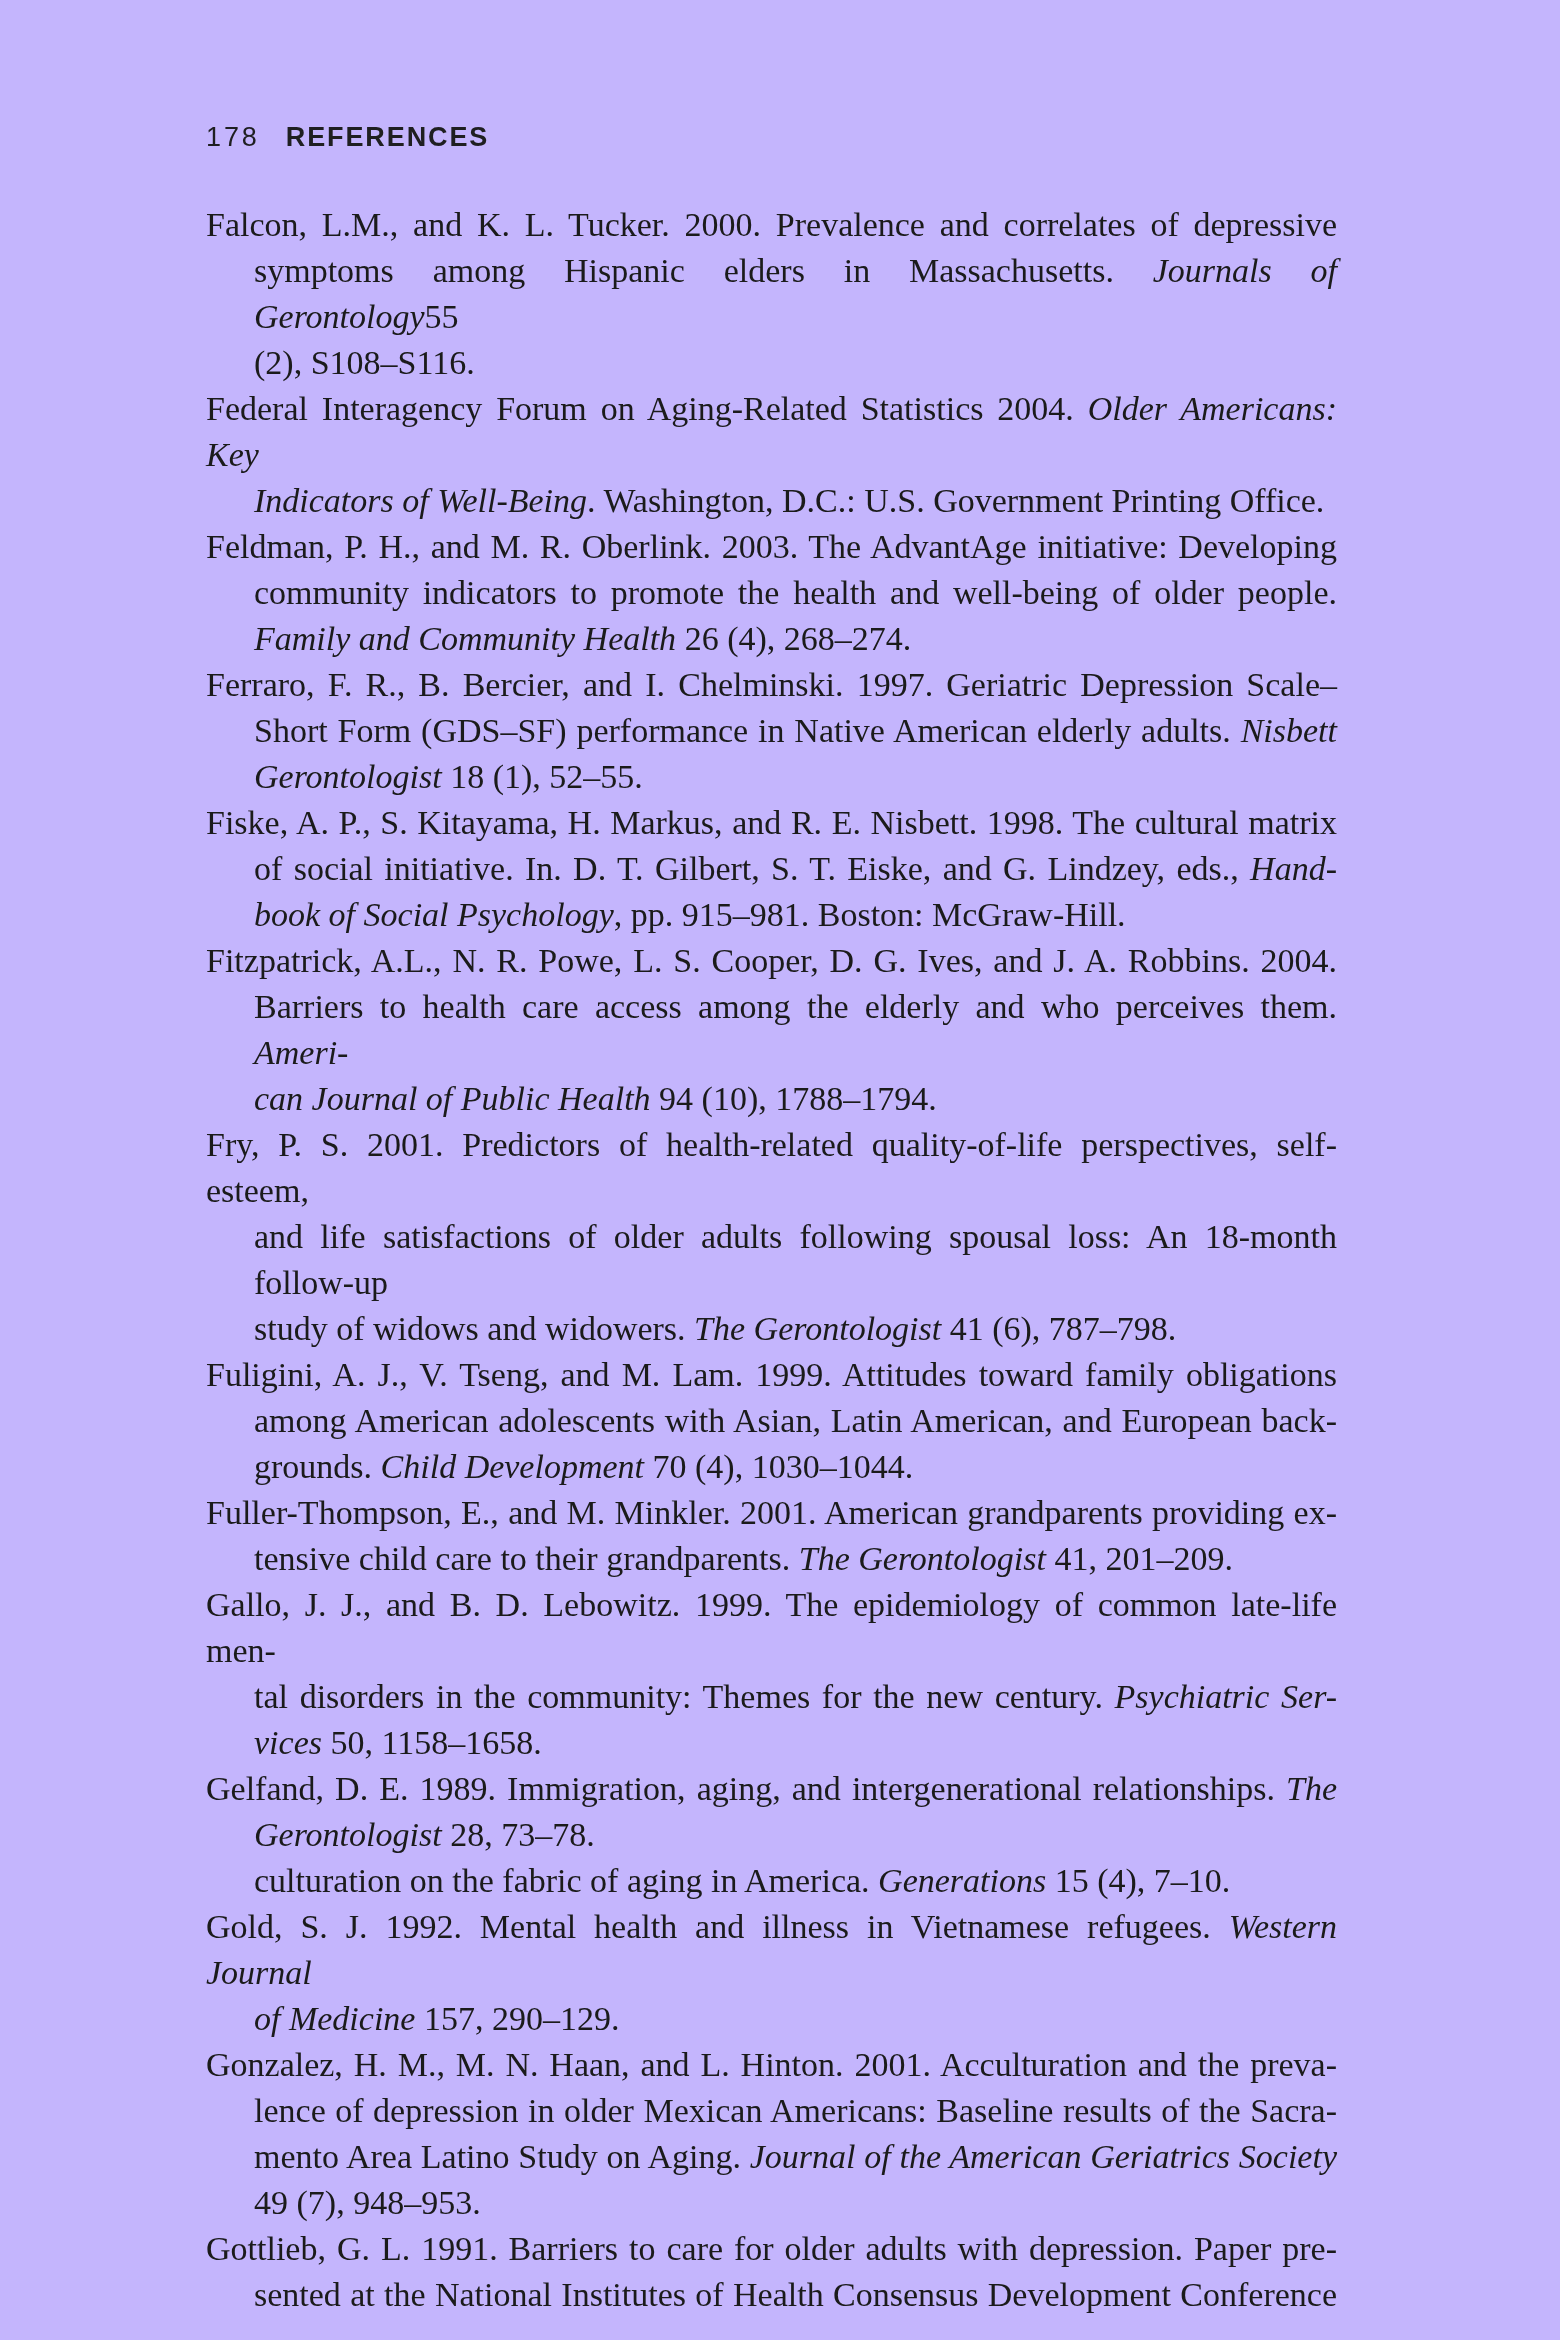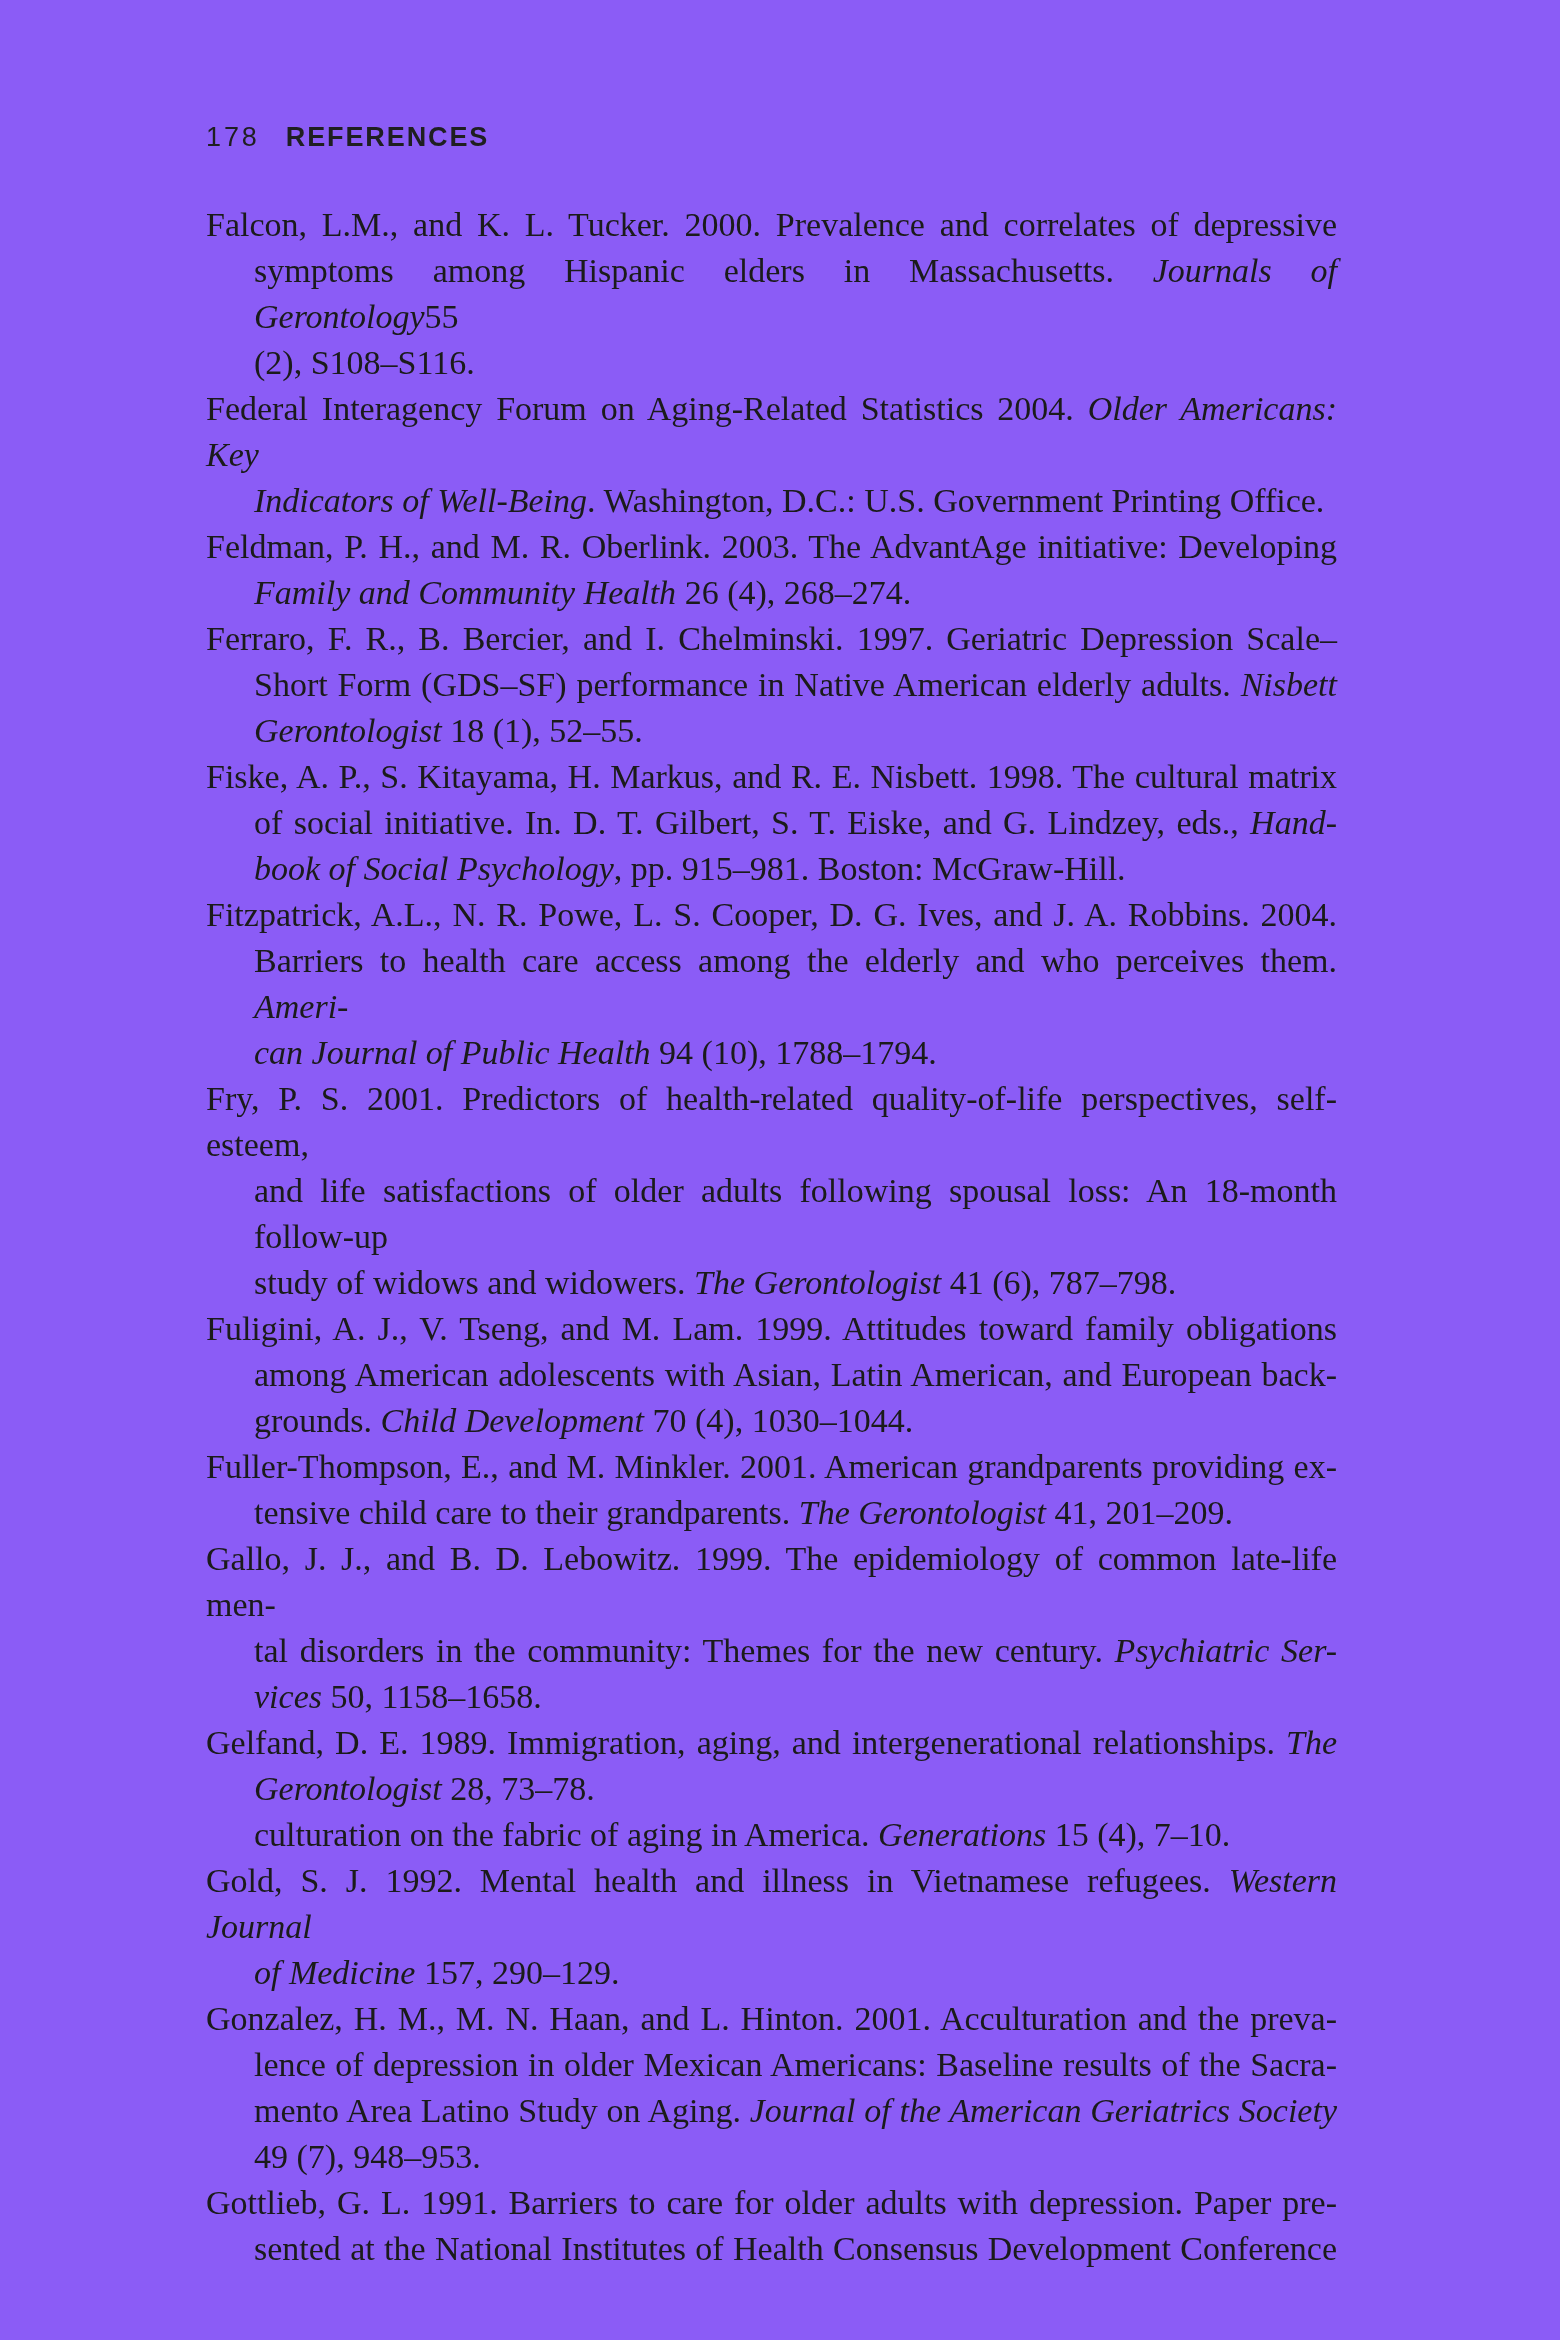--- a/index.html
+++ b/index.html
@@ -45,36 +45,37 @@
     text-align: justify;
     text-align-last: justify;
   }
   .ref-line.indent { padding-left: 48px; }
   .ref-line.last { text-align-last: left; }
   .ref-line em { font-style: italic; }
 </style>
 </head>
 <body>
 
-<div class="page" style="background: #8b5cf6; color: rgb(27, 27, 27);">
+<div class="page" style="background: #c4b5fd; color: rgb(27, 27, 27);">
   <div class="running-head">
     <span class="pagenum">178</span><span class="section">REFERENCES</span>
   </div>
   <div class="refs">
       <div class="ref-entry">
         <div class="ref-line"><span>Falcon, L.M., and K. L. Tucker. 2000. Prevalence and correlates of depressive</span></div>
         <div class="ref-line indent"><span>symptoms among Hispanic elders in Massachusetts. </span><em>Journals of Gerontology</em><span>55</span></div>
         <div class="ref-line indent last"><span>(2), S108–S116.</span></div>
       </div>
       <div class="ref-entry">
         <div class="ref-line"><span>Federal Interagency Forum on Aging-Related Statistics 2004. </span><em>Older Americans: Key</em></div>
         <div class="ref-line indent last"><em>Indicators of Well-Being</em><span>. Washington, D.C.: U.S. Government Printing Office.</span></div>
       </div>
       <div class="ref-entry">
         <div class="ref-line"><span>Feldman, P. H., and M. R. Oberlink. 2003. The AdvantAge initiative: Developing</span></div>
+        <div class="ref-line indent"><span>community indicators to promote the health and well-being of older people.</span></div>
         <div class="ref-line indent last"><em>Family and Community Health</em><span> 26 (4), 268–274.</span></div>
       </div>
       <div class="ref-entry">
         <div class="ref-line"><span>Ferraro, F. R., B. Bercier, and I. Chelminski. 1997. Geriatric Depression Scale–</span></div>
         <div class="ref-line indent"><span>Short Form (GDS–SF) performance in Native American elderly adults. </span><em>Nisbett</em></div>
         <div class="ref-line indent last"><em>Gerontologist</em><span> 18 (1), 52–55.</span></div>
       </div>
       <div class="ref-entry">
         <div class="ref-line"><span>Fiske, A. P., S. Kitayama, H. Markus, and R. E. Nisbett. 1998. The cultural matrix</span></div>
         <div class="ref-line indent"><span>of social initiative. In. D. T. Gilbert, S. T. Eiske, and G. Lindzey, eds., </span><em>Hand-</em></div>

